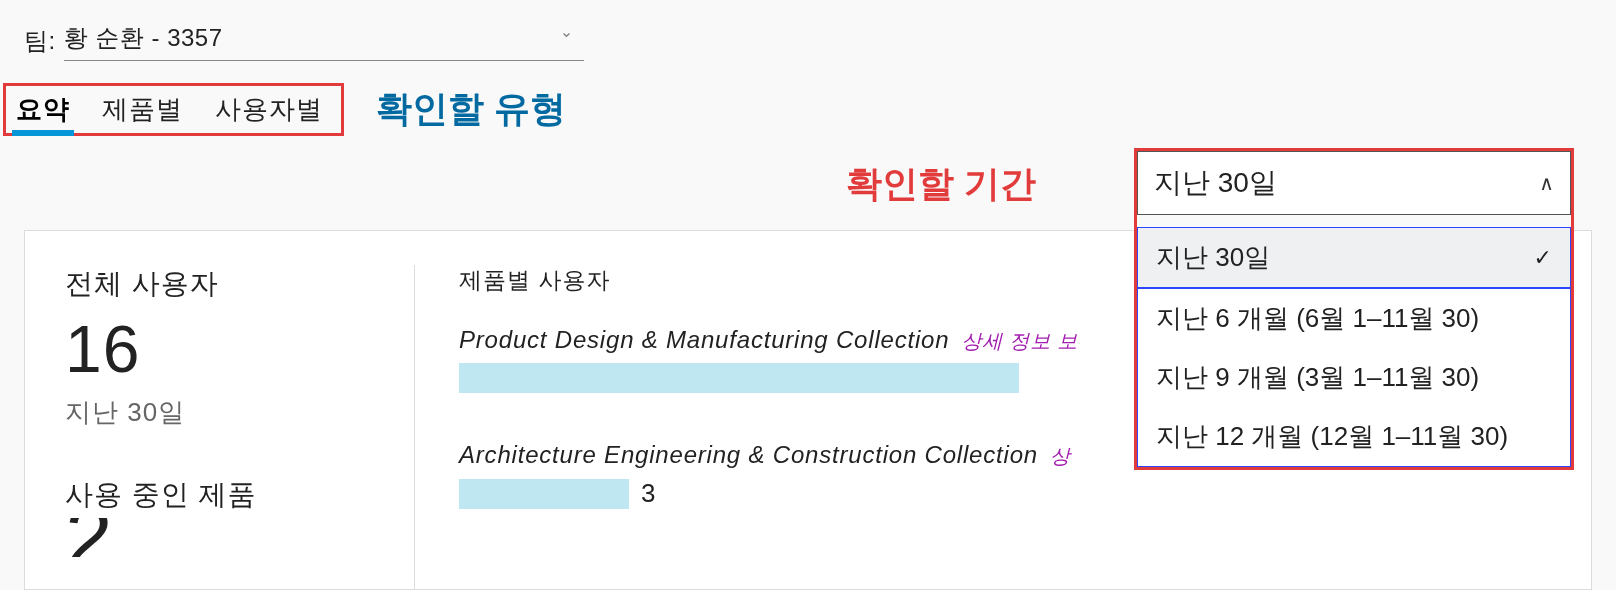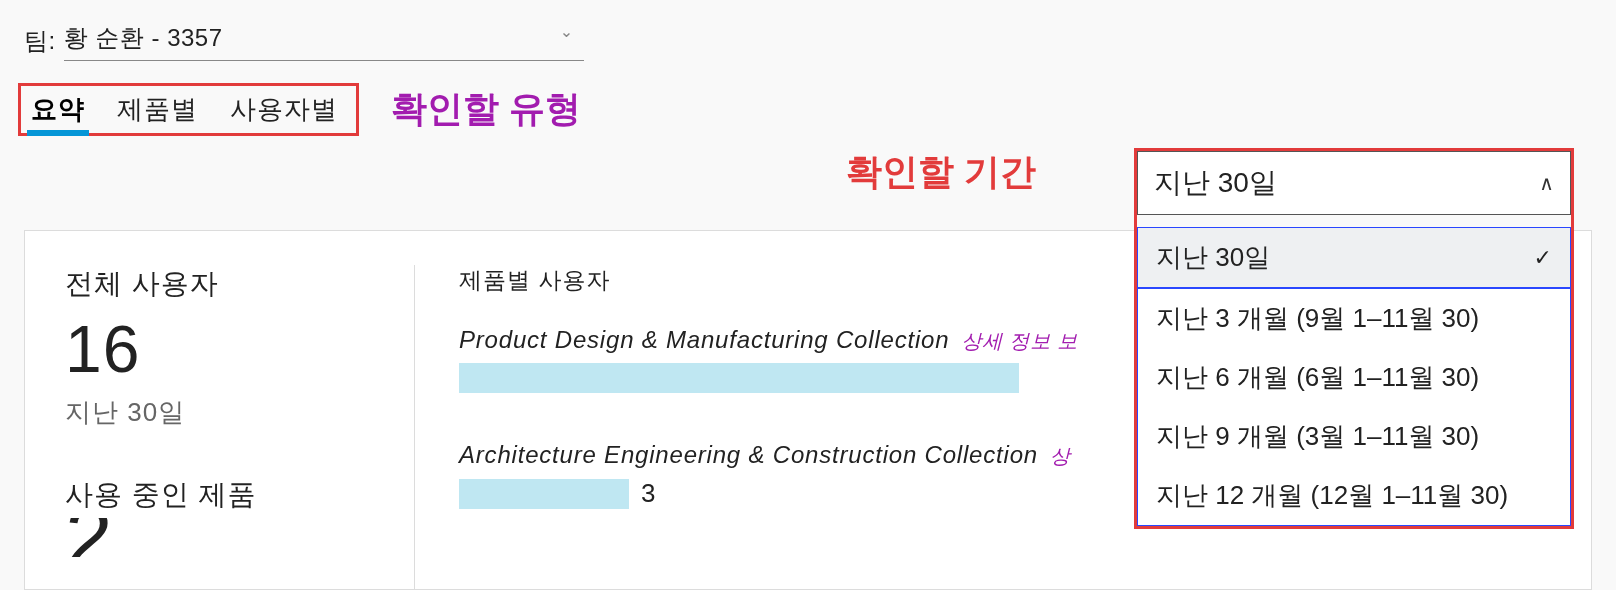--- a/index.html
+++ b/index.html
@@ -29,21 +29,21 @@
       width: 520px;
       cursor: pointer;
       font-size: 24px;
     }
     .team-select .value { flex: 1; color: #222; }
     .team-select .chev { color: #888; font-size: 16px; padding-right: 10px; }
 
     .tabs-annotate-row {
       display: flex;
       align-items: center;
-      padding-left: 18px;
+      padding-left: 3px;
       margin-top: 12px;
     }
     .tabs {
       display: inline-flex;
       border: 3px solid #e23b3b;
       padding: 6px 12px 0px 4px;
       gap: 20px;
     }
     .tab {
       font-size: 26px;
@@ -56,30 +56,30 @@
     .tab.active::after {
       content: "";
       position: absolute;
       left: 2px;
       right: 2px;
       bottom: -3px;
       height: 6px;
       background: #0696d7;
     }
     .annot {
-      color: #a21caf;
+      color: #0369a1;
       font-size: 36px;
       font-weight: 700;
       margin-left: 32px;
     }
 
     .period-annot {
       position: absolute;
       right: 580px;
-      top: 148px;
+      top: 160px;
       color: #e23b3b;
       font-size: 36px;
       font-weight: 700;
     }
 
     .panel {
       position: absolute;
       left: 24px;
       right: 24px;
       top: 230px;
@@ -230,23 +230,20 @@
     <div class="dd-selected">
       <span class="val">지난 30일</span>
       <span class="dd-chev">∧</span>
     </div>
     <div class="dd-list">
       <div class="dd-item sel">
         <span class="label">지난 30일</span>
         <span class="dd-check">✓</span>
       </div>
       <div class="dd-item">
-        <span class="label">지난 3 개월 (9월 1–11월 30)</span>
-      </div>
-      <div class="dd-item">
         <span class="label">지난 6 개월 (6월 1–11월 30)</span>
       </div>
       <div class="dd-item">
         <span class="label">지난 9 개월 (3월 1–11월 30)</span>
       </div>
       <div class="dd-item">
         <span class="label">지난 12 개월 (12월 1–11월 30)</span>
       </div>
     </div>
   </div>

